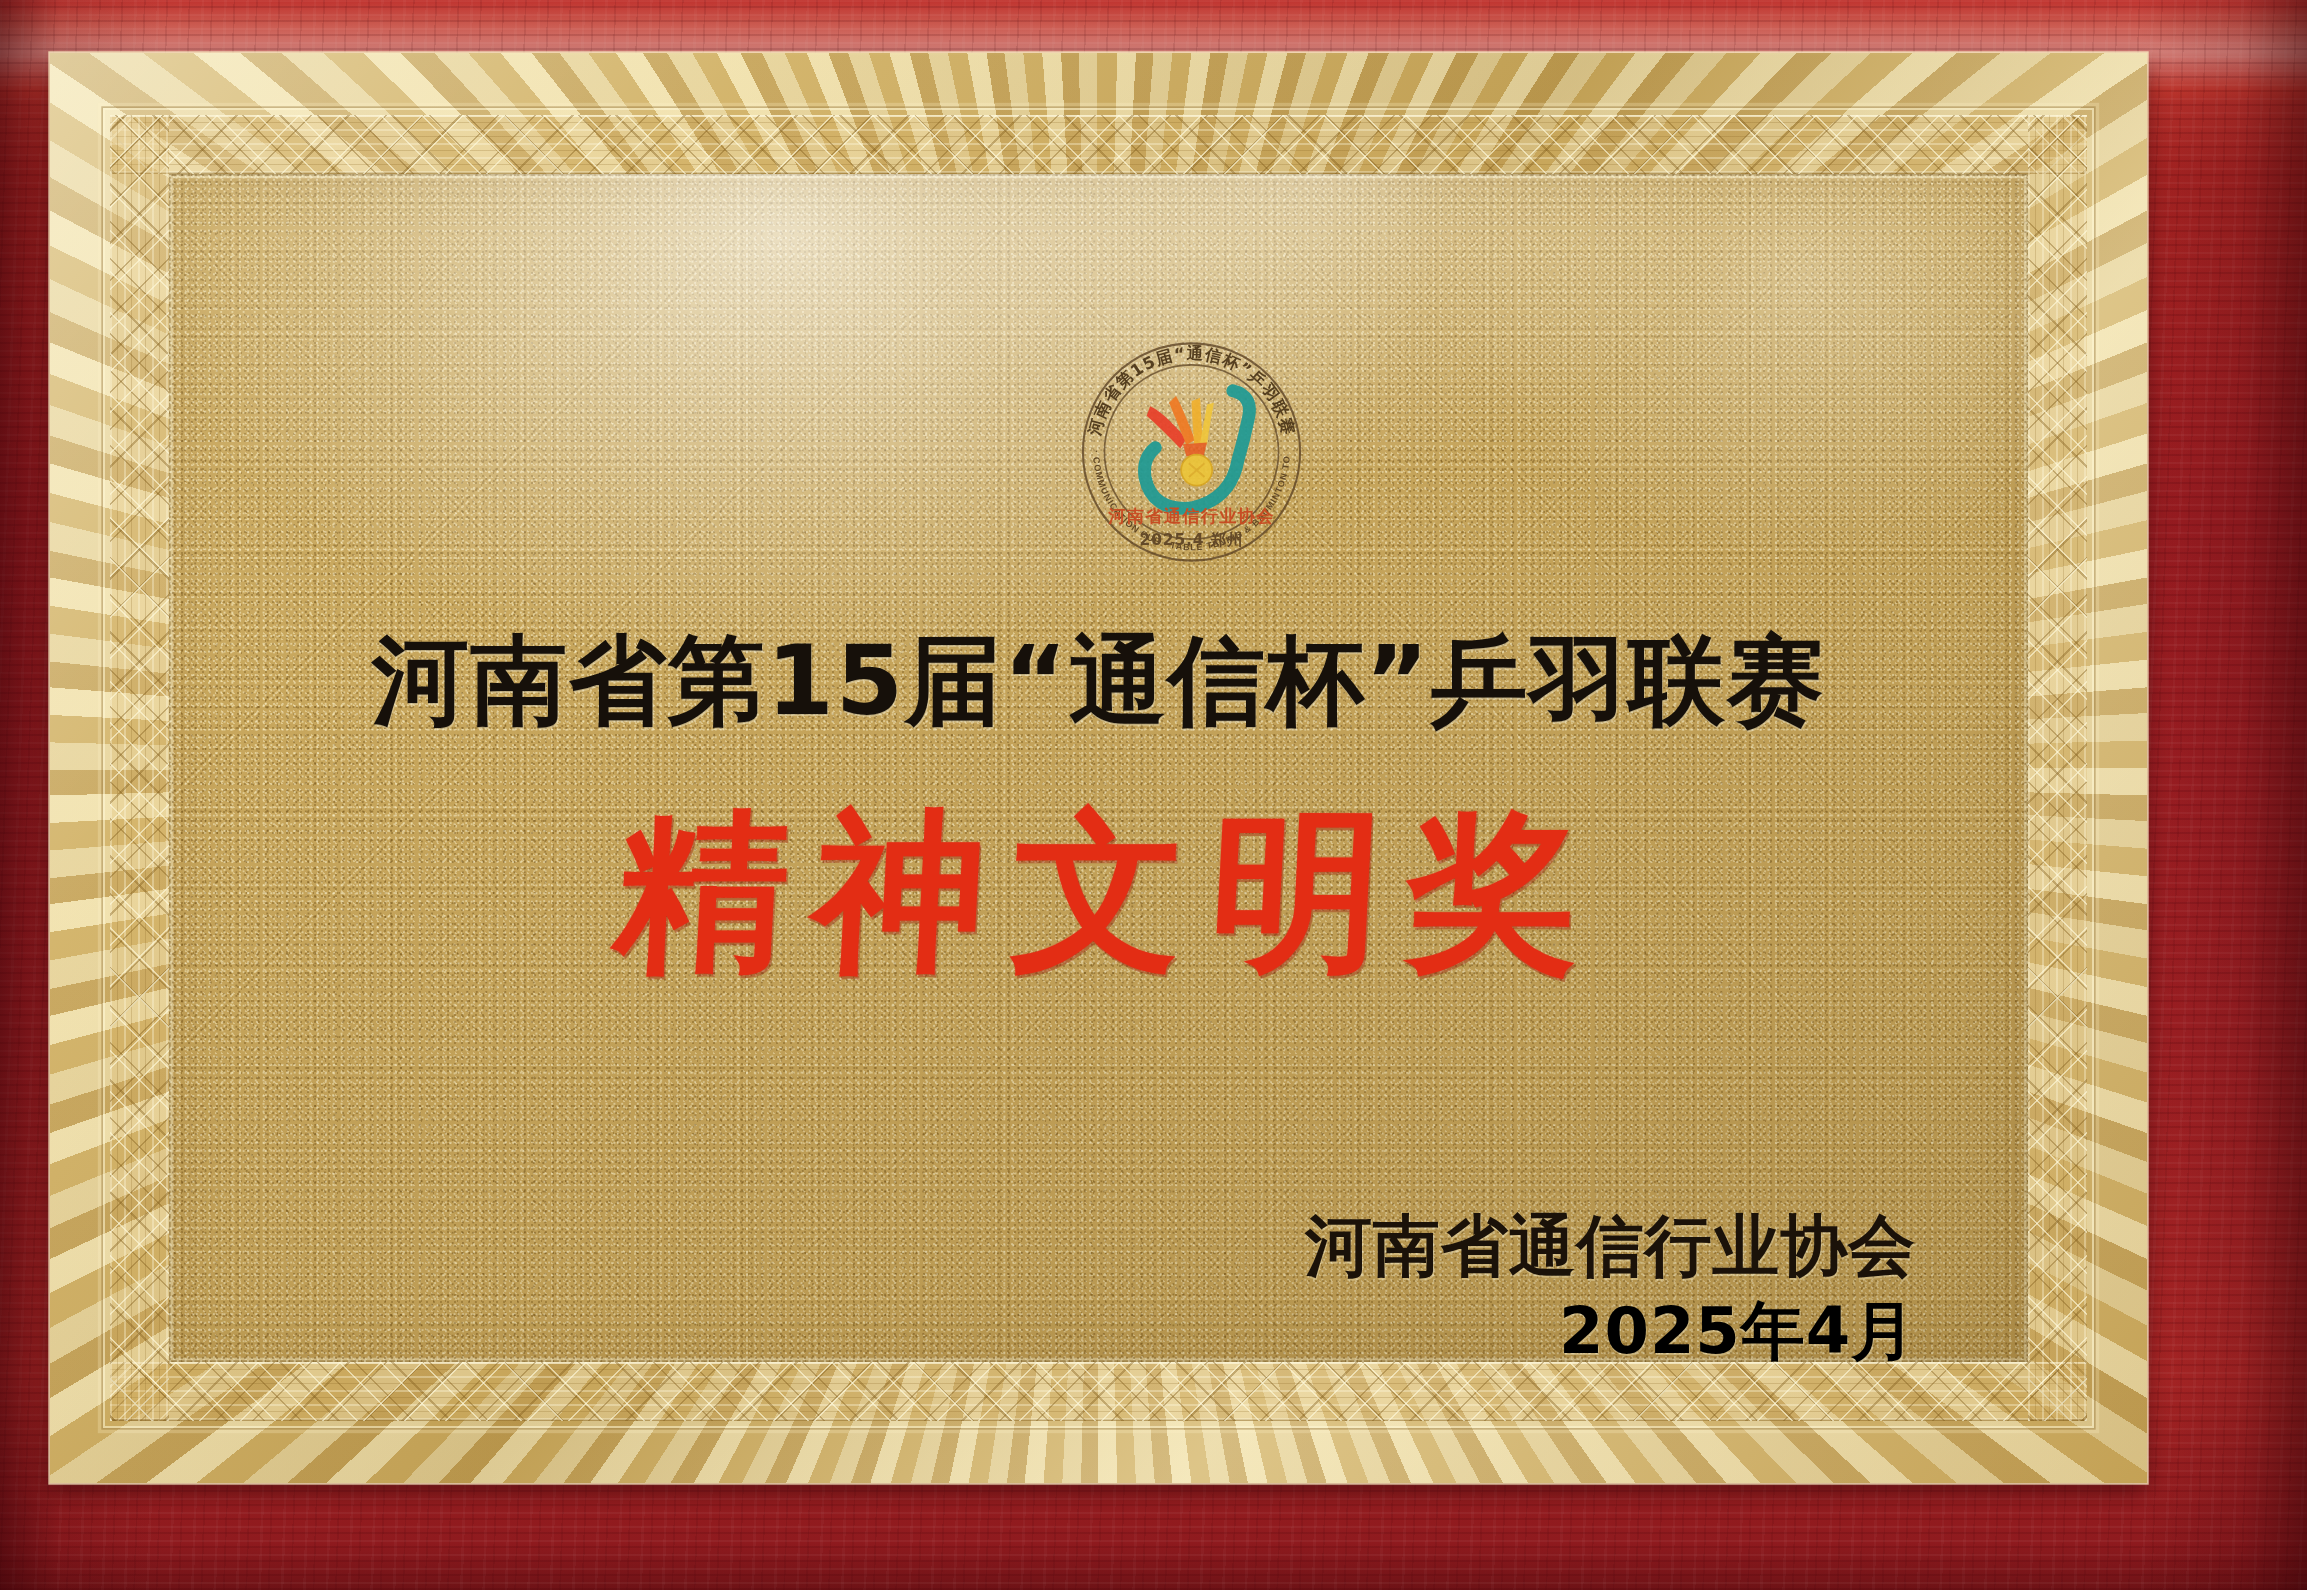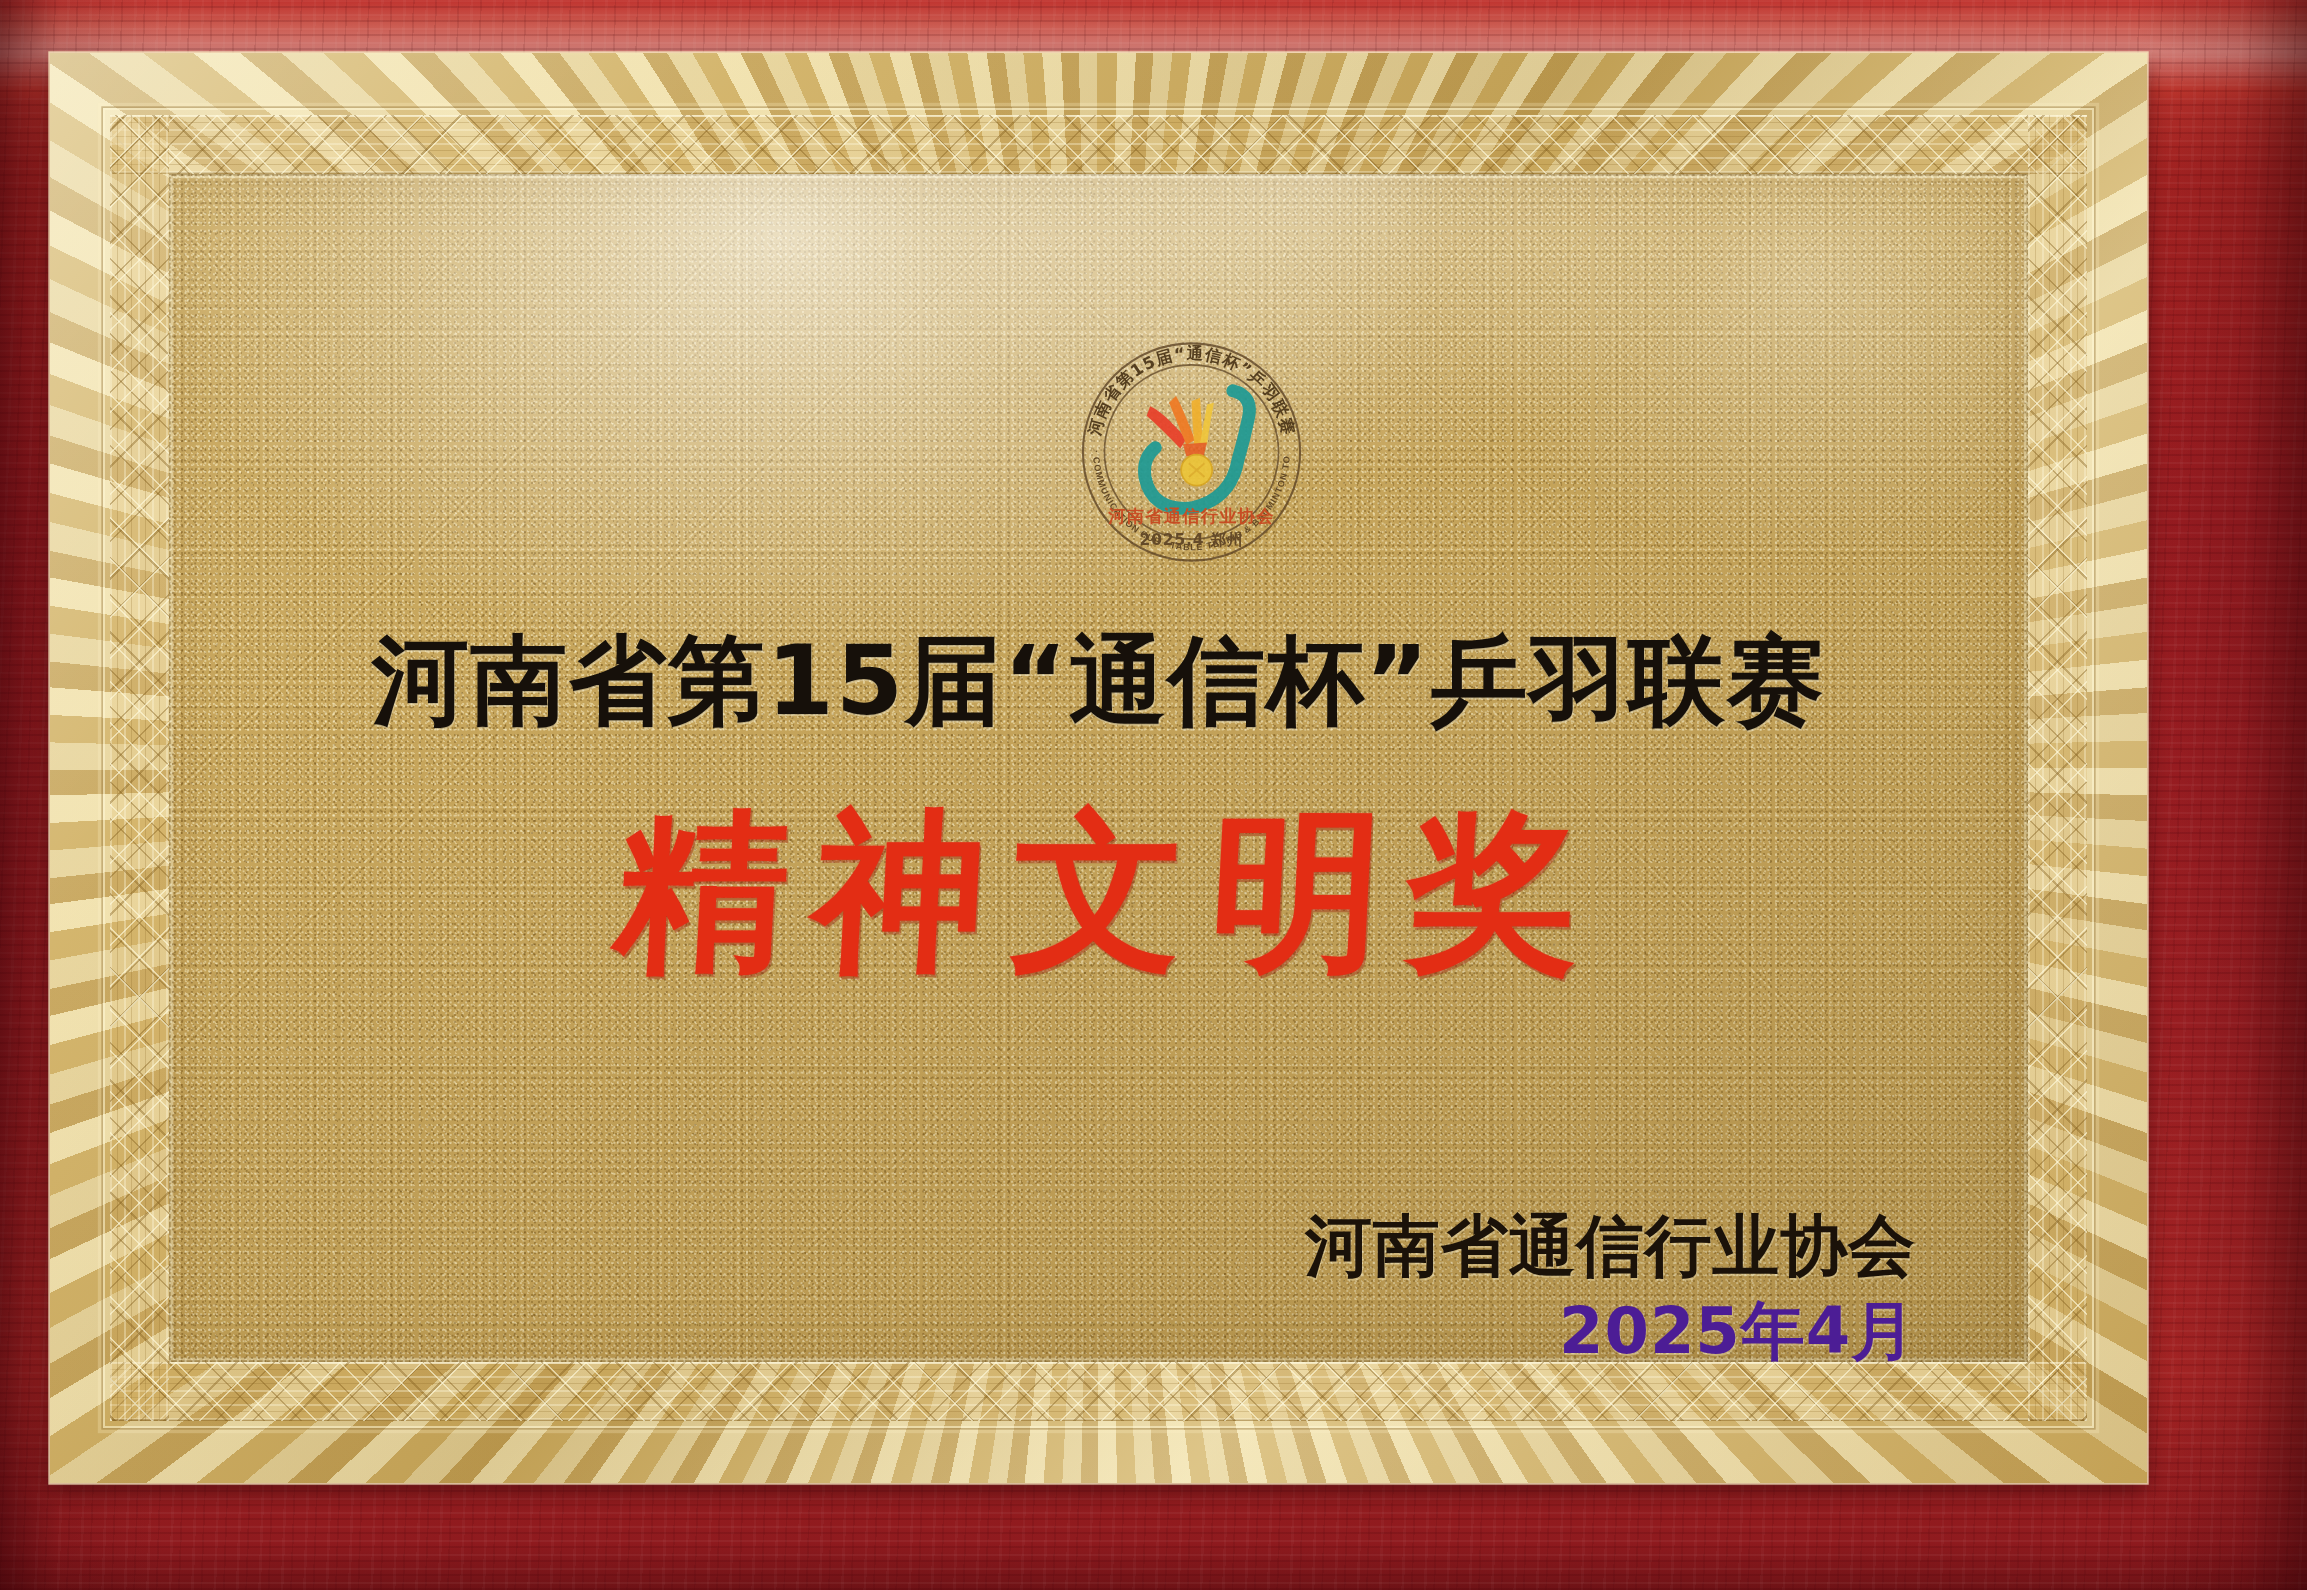--- a/index.html
+++ b/index.html
@@ -224,21 +224,21 @@
     position:absolute;right:231px;top:1154px;text-align:right;
     z-index:7;
   }
   #sign-org{
     font-size:67px;line-height:1.18;font-weight:600;color:#1b1209;
     letter-spacing:0.9px;white-space:nowrap;
     font-family:"DejaVu Sans","Liberation Sans",sans-serif;
     text-shadow:0.9px 1.7px 0 rgba(255,248,216,.32);
   }
   #sign-date{
-    font-size:64px;line-height:1.25;font-weight:600;color:#4c1d95;
+    font-size:64px;line-height:1.25;font-weight:600;color:#000000;
     letter-spacing:0.9px;white-space:nowrap;margin-top:5.2px;
     font-family:"DejaVu Sans","Liberation Sans",sans-serif;
     text-shadow:0.9px 1.7px 0 rgba(255,248,216,.32);
   }
 </style>
 </head>
 <body>
 
 <div id="plaque">
 

